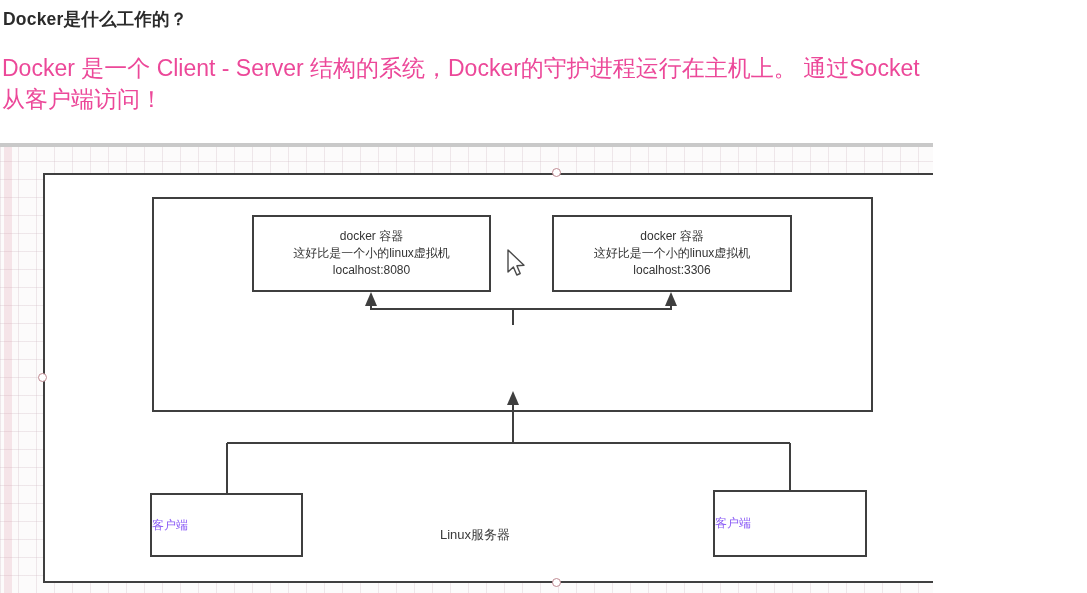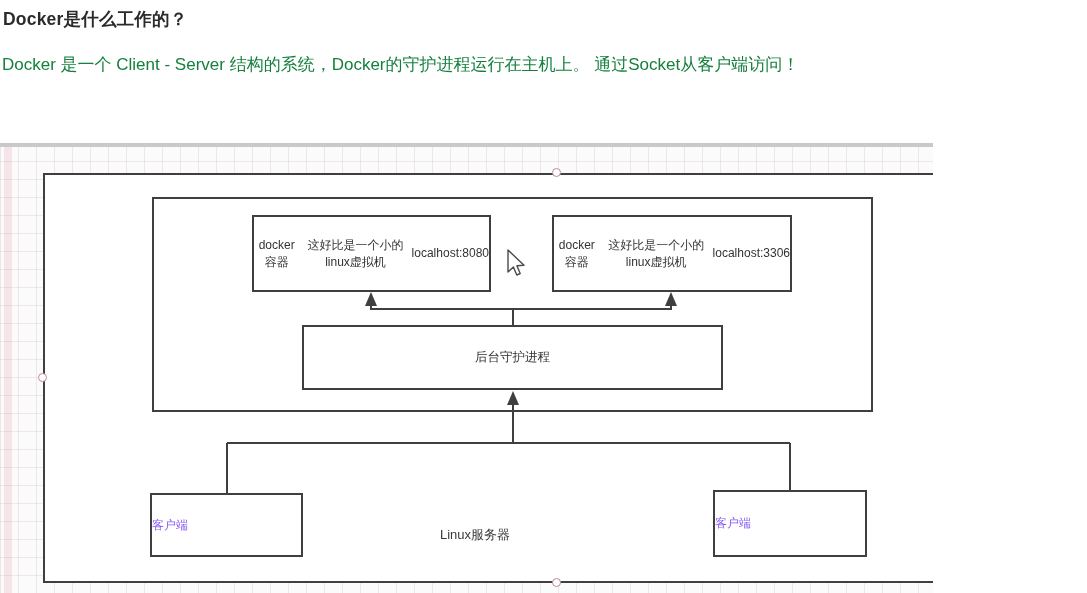--- a/index.html
+++ b/index.html
@@ -6,40 +6,40 @@
   html,body { background:#fff; }
   .screen {
     position:relative; width:933px; height:593px; overflow:hidden;
     background:#fff; font-family:"Liberation Sans","DejaVu Sans",sans-serif;
   }
   
   .doc-title {
     position:absolute; left:3px; top:7px;
     font-size:17.5px; font-weight:bold; color:#2b2b2b; letter-spacing:0.2px;
   }
-  .doc-para { position:absolute; left:2px; font-size:17px; color:#15803d; }
+  .doc-para { position:absolute; left:2px; font-size:23px; color:#ec4899; }
   .doc-para.p1 { top:53px; }
   .doc-para.p2 { top:98px; }
   
   .canvas {
     position:absolute; left:0; top:143px; width:1087px; height:450px;
     background-color:#fcfbfb;
     background-image:
       linear-gradient(to right,  rgba(206,184,194,0.30) 1px, transparent 1px),
       linear-gradient(to bottom, rgba(206,184,194,0.30) 1px, transparent 1px);
     background-size:18px 18px;
   }
   .canvas-topbar { position:absolute; left:0; top:0; width:100%; height:4px; background:#c9c9c9; }
   .canvas-margin-line { position:absolute; left:4px; top:4px; width:8px; height:446px; background:rgba(222,160,175,0.25); }
   
   .shape { position:absolute; background:#fff; border:2px solid #3f3f3f; }
   .outer-box  { left:43px;  top:30px;  width:1028px; height:410px; }
   .server-box { left:152px; top:54px;  width:721px;  height:215px; }
   .container-box {
-    display:flex; flex-direction:row; align-items:center; justify-content:center;
+    display:flex; flex-direction:column; align-items:center; justify-content:center;
     font-size:12px; color:#333; line-height:17px; text-align:center;
   }
   .container-box.left  { left:252px; top:72px; width:239px; height:77px; }
   .container-box.right { left:552px; top:72px; width:240px; height:77px; }
   .daemon-box {
     left:302px; top:182px; width:421px; height:65px;
     display:flex; align-items:center; justify-content:center;
     font-size:12.5px; color:#333;
   }
   .client-box {
@@ -86,23 +86,20 @@
       <div>docker 容器</div>
       <div>这好比是一个小的linux虚拟机</div>
       <div>localhost:8080</div>
     </div>
     <div class="shape container-box right">
       <div>docker 容器</div>
       <div>这好比是一个小的linux虚拟机</div>
       <div>localhost:3306</div>
     </div>
 
-    <div class="shape daemon-box">
-      <span>后台守护进程</span>
-    </div>
 
     <div class="shape client-box left">
       <span>客户端</span>
     </div>
     <div class="shape client-box right">
       <span>客户端</span>
     </div>
 
     <div class="server-label">Linux服务器</div>
 

